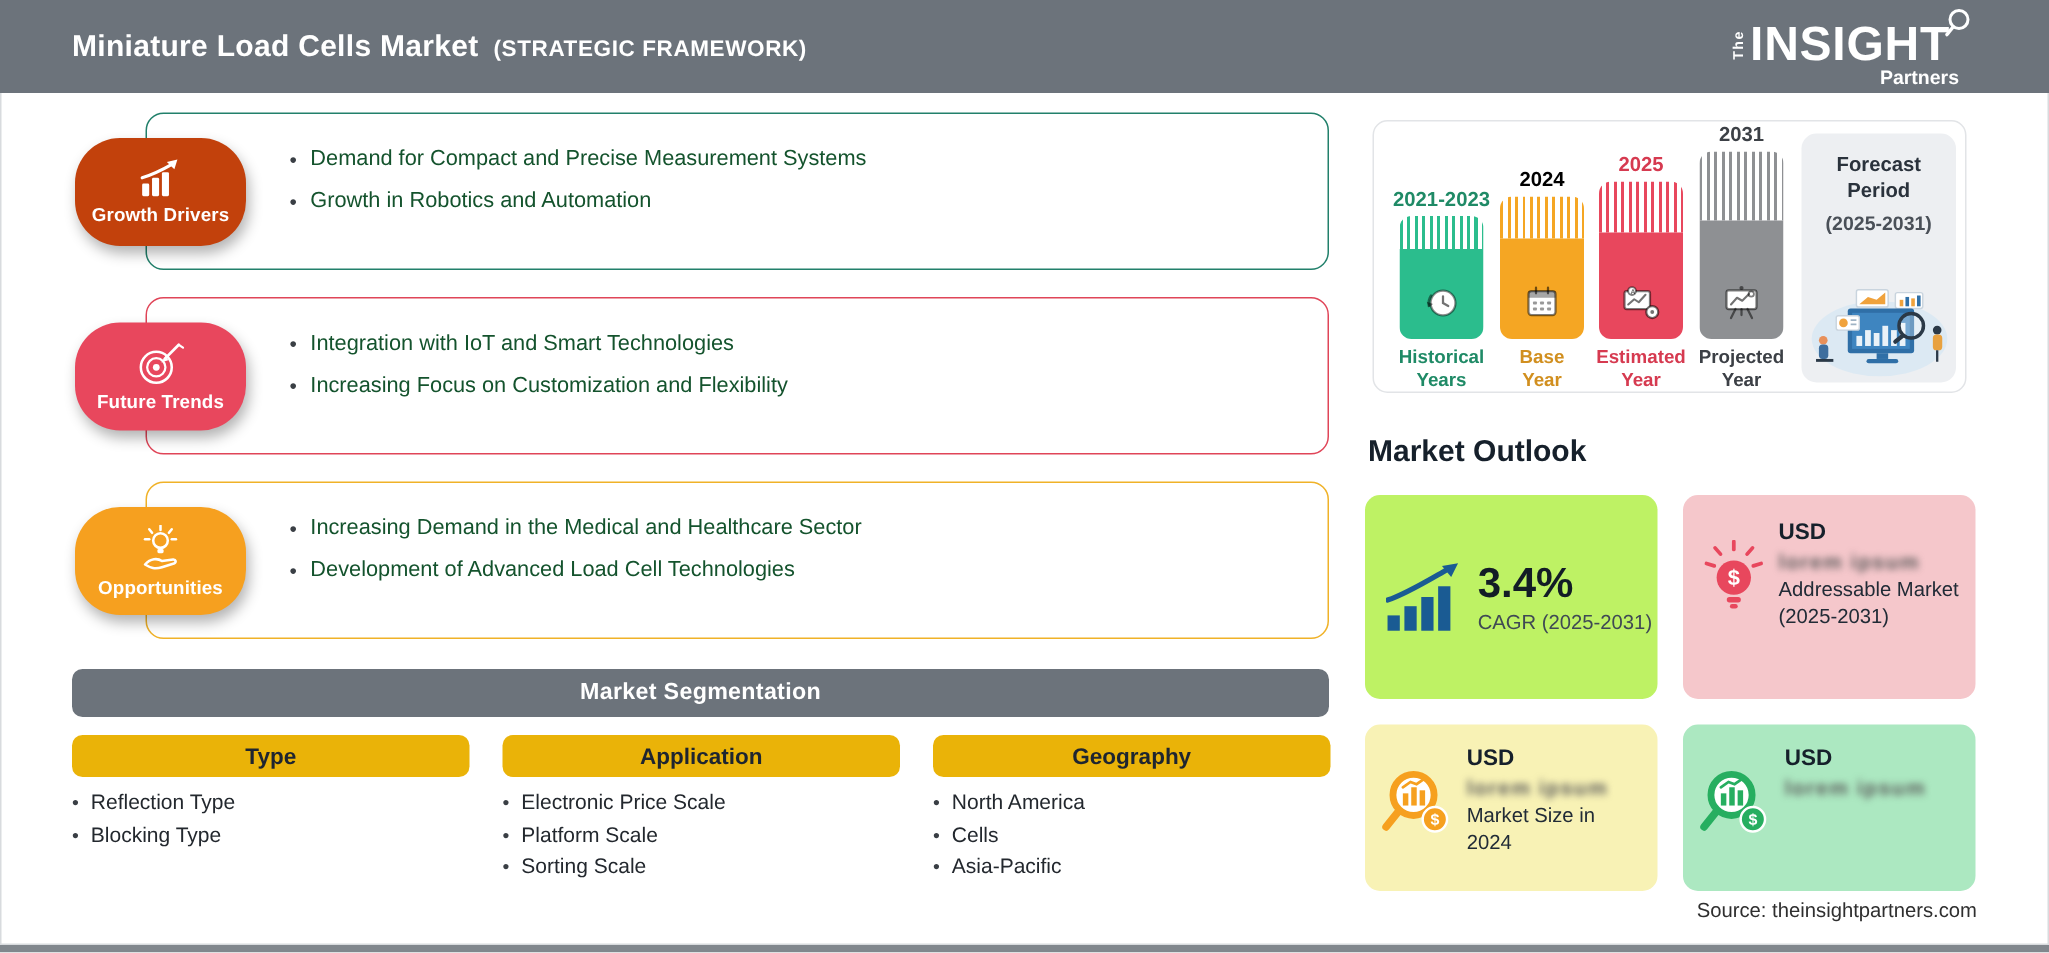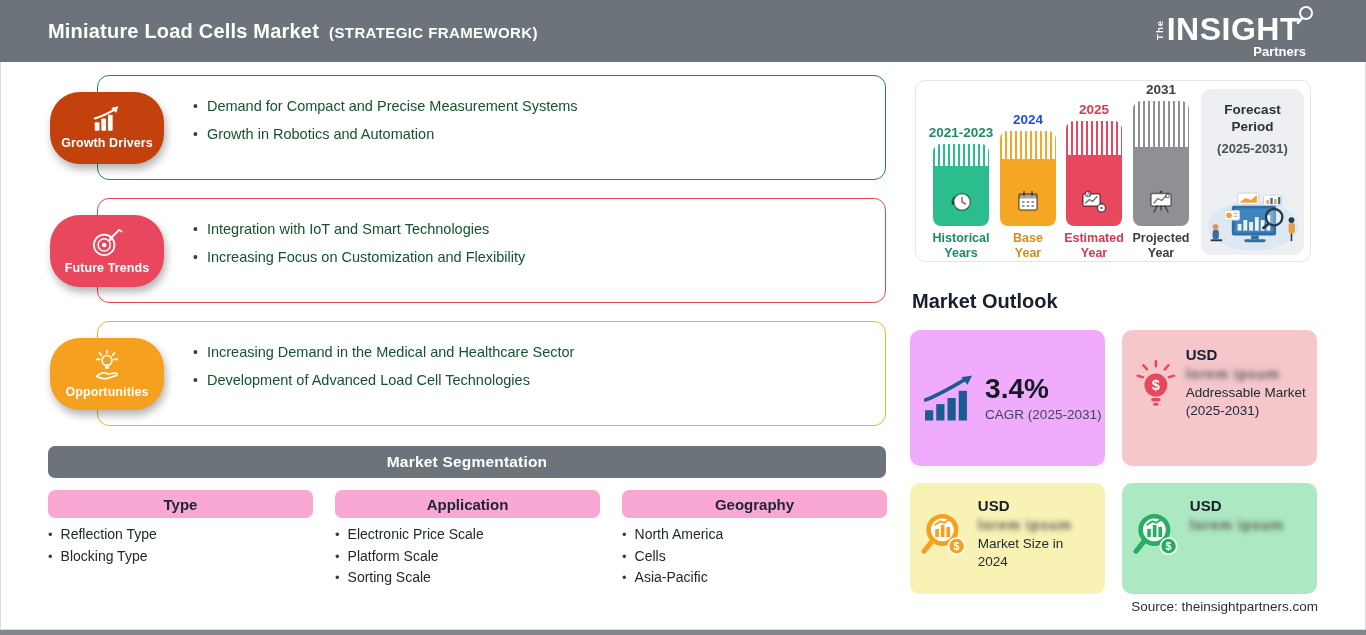--- a/index.html
+++ b/index.html
@@ -32,21 +32,21 @@
   .fbox li::before { content:"•"; color:#3a3f45; margin-right:9px; font-size:14px; }
 
   .badge { position:absolute; left:50px; width:114px; height:72px; border-radius:30px; display:flex; flex-direction:column; align-items:center; justify-content:center; gap:3px; box-shadow:2px 5px 9px rgba(0,0,0,.30); z-index:3; }
   .badge.g { top:92px;  background:#c2410c; }
   .badge.r { top:215px; background:#E8475D; }
   .badge.o { top:338px; background:#F6A01F; }
   .badge-label { color:#fff; font-size:12.5px; font-weight:700; letter-spacing:.1px; }
 
   
   .segbar { position:absolute; left:48px; top:446px; width:838px; height:32px; background:#6C737B; border-radius:7px; display:flex; align-items:center; justify-content:center; color:#fff; font-size:15.5px; font-weight:700; letter-spacing:.2px; }
-  .colhead { position:absolute; top:490px; width:265px; height:28px; background:#f9a8d4; border-radius:7px; display:flex; align-items:center; justify-content:center; font-size:15px; font-weight:700; color:#1E2530; }
+  .colhead { position:absolute; top:490px; width:265px; height:28px; background:#eab308; border-radius:7px; display:flex; align-items:center; justify-content:center; font-size:15px; font-weight:700; color:#1E2530; }
   .colhead.c1 { left:48px; } .colhead.c2 { left:335px; } .colhead.c3 { left:622px; }
   .collist { position:absolute; top:524px; width:265px; list-style:none; }
   .collist.c1 { left:48px; } .collist.c2 { left:335px; } .collist.c3 { left:622px; }
   .collist li { font-size:14px; color:#23282E; line-height:20.5px; display:flex; align-items:baseline;text-align:right; }
   .collist li::before { content:"•"; color:#3a3f45; margin-right:8px; font-size:13px; }
 
   
   .tpanel { position:absolute; left:915px; top:80px; width:396px; height:182px; border:1px solid #E2E4E7; border-radius:10px; background:#fff; }
   .tbar { position:absolute; width:56px; border-radius:8px; overflow:hidden; display:flex; flex-direction:column; }
   .tbar .stripes { width:100%; }
@@ -57,37 +57,37 @@
   .tb3 { left:150px; top:40px; height:105px; }
   .tb4 { left:217px; top:20px; height:125px; }
   .tb1 .stripes { height:22px; background:repeating-linear-gradient(90deg,#2BBD8D 0 2px,#fff 2px 5px); }
   .tb2 .stripes { height:28px; background:repeating-linear-gradient(90deg,#F5A623 0 2px,#fff 2px 5px); }
   .tb3 .stripes { height:34px; background:repeating-linear-gradient(90deg,#E8475D 0 2px,#fff 2px 5px); }
   .tb4 .stripes { height:46px; background:repeating-linear-gradient(90deg,#8E9093 0 2px,#fff 2px 5px); }
   .tb1 .solid { background:#2BBD8D; } .tb2 .solid { background:#F5A623; }
   .tb3 .solid { background:#E8475D; } .tb4 .solid { background:#8E9093; }
   .tyear { position:absolute; width:90px; text-align:center; font-size:13.5px; font-weight:800; }
   .ty1 { left:0px;   top:44px; color:#1F8A66; }
-  .ty2 { left:67px;  top:31px; color:#1d4ed8; }
+  .ty2 { left:67px;  top:31px; color:#000000; }
   .ty3 { left:133px; top:21px; color:#D63A50; }
   .ty4 { left:200px; top:1px;  color:#3C4046; }
   .tlab { position:absolute; top:150px; width:90px; text-align:center; font-size:12.5px; font-weight:800; line-height:15px; }
   .tl1 { left:0px;   color:#1F8A66; }
   .tl2 { left:67px;  color:#D18F1F; }
   .tl3 { left:133px; color:#D63A50; }
   .tl4 { left:200px; color:#3C4046; }
   .forecast { position:absolute; left:285px; top:8px; width:103px; height:166px; background:#EDEFF2; border-radius:10px; text-align:center; padding-top:12px; }
   .forecast-title { font-size:13.5px; font-weight:800; color:#2A323C; line-height:17px; }
   .forecast-range { font-size:13px; font-weight:700; color:#4A5058; margin-top:6px; }
   .forecast-illu { position:absolute; bottom:2px; left:0; width:103px; display:flex; justify-content:center; }
 
   
   .mo-title { position:absolute; left:912px; top:290px; font-size:20px; font-weight:800; color:#16202B; }
   .card { position:absolute; border-radius:10px; }
-  .card1 { left:910px;  top:330px; width:195px; height:136px; background:#f0abfc; display:flex; align-items:center; padding-left:14px; gap:10px; }
+  .card1 { left:910px;  top:330px; width:195px; height:136px; background:#bef264; display:flex; align-items:center; padding-left:14px; gap:10px; }
   .card2 { left:1122px; top:330px; width:195px; height:136px; background:#F5C7CB; display:flex; padding:16px 10px 0 12px; gap:8px; }
   .card3 { left:910px;  top:483px; width:195px; height:111px; background:#F8F2B5; display:flex; padding:14px 8px 0 10px; gap:7px; }
   .card4 { left:1122px; top:483px; width:195px; height:111px; background:#ACE8C1; display:flex; padding:14px 8px 0 10px; gap:7px; }
   .cagr-val { font-size:28px; font-weight:800; color:#131C26; line-height:30px; }
   .cagr-lab { font-size:13.5px; color:#3F4954; margin-top:3px; }
   .usd { font-size:15px; font-weight:800; color:#16202B; }
   .blurval { display:inline-block; font-size:14px; font-weight:700; color:#5A5A5A; letter-spacing:1px; filter:blur(2.6px); margin:3px 0 2px; }
   .cardlab { font-size:13.5px; color:#212B36; line-height:18px; }
   .cardtext { display:flex; flex-direction:column; align-items:flex-start; width:122px; }
   .card2 .cardicon, .card3 .cardicon, .card4 .cardicon { margin-top:14px; }

